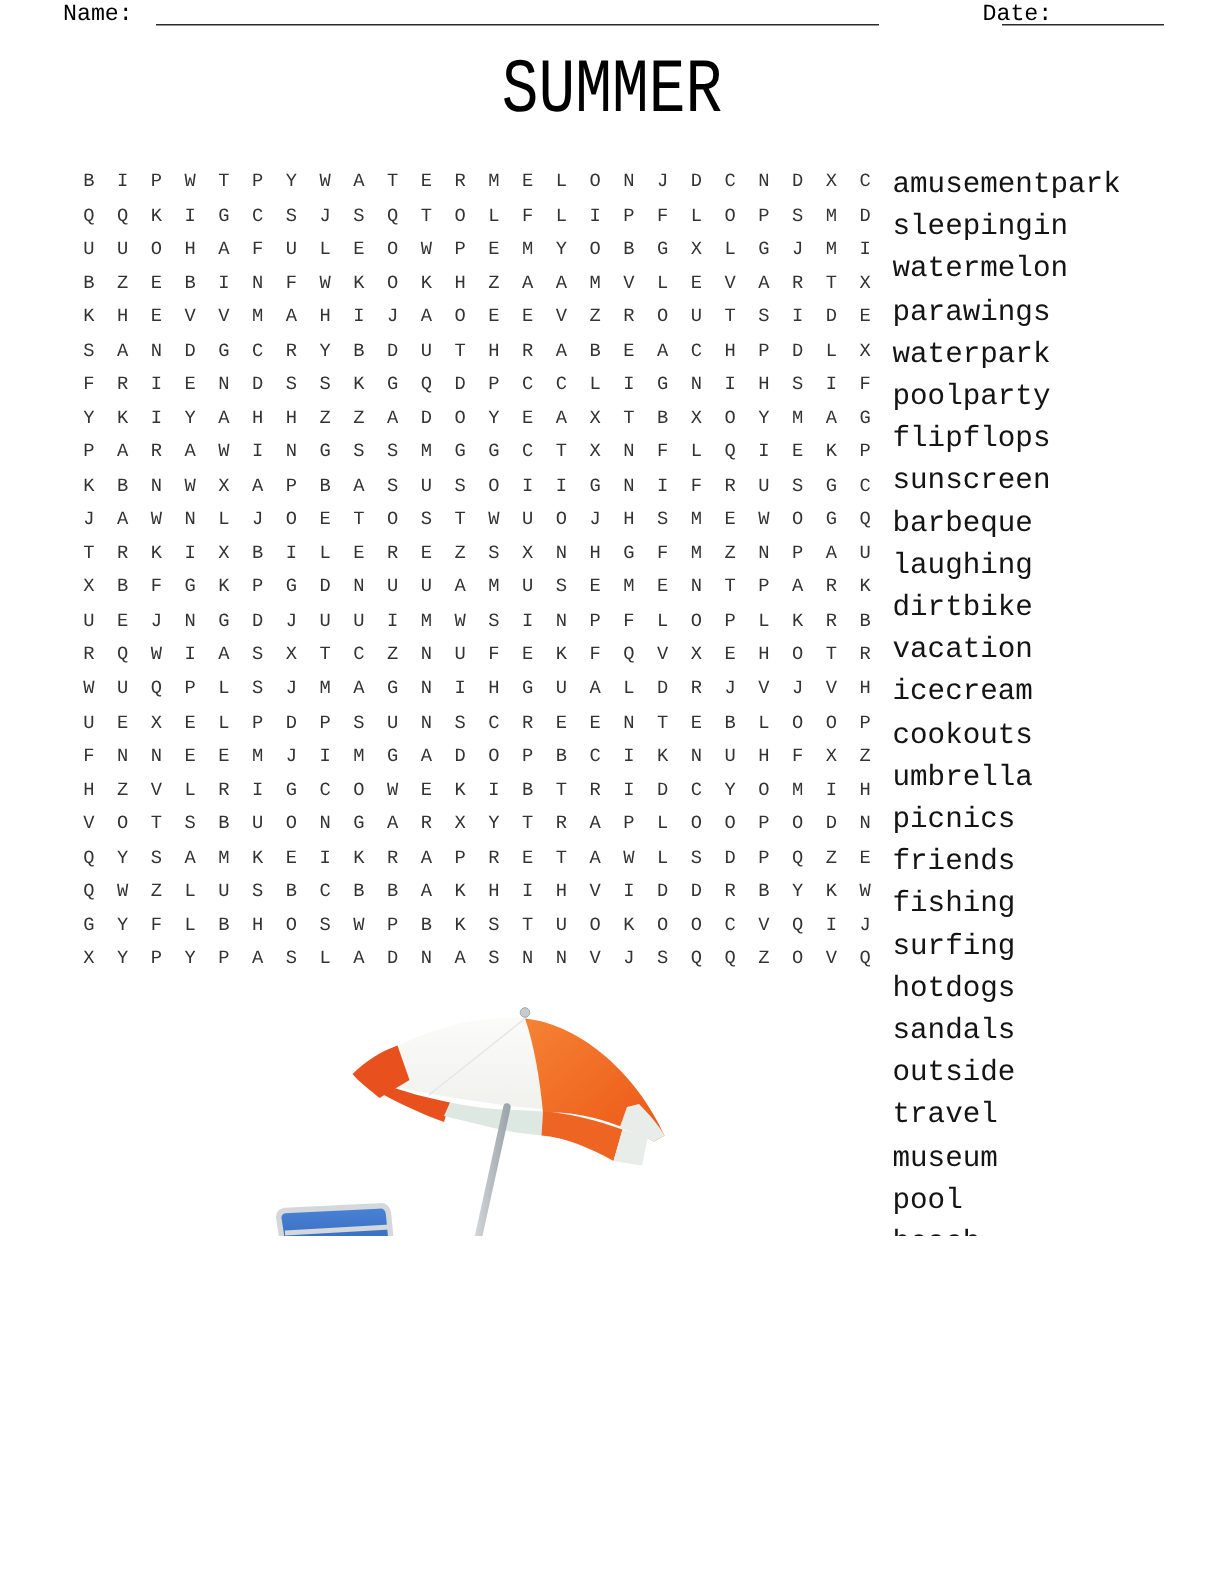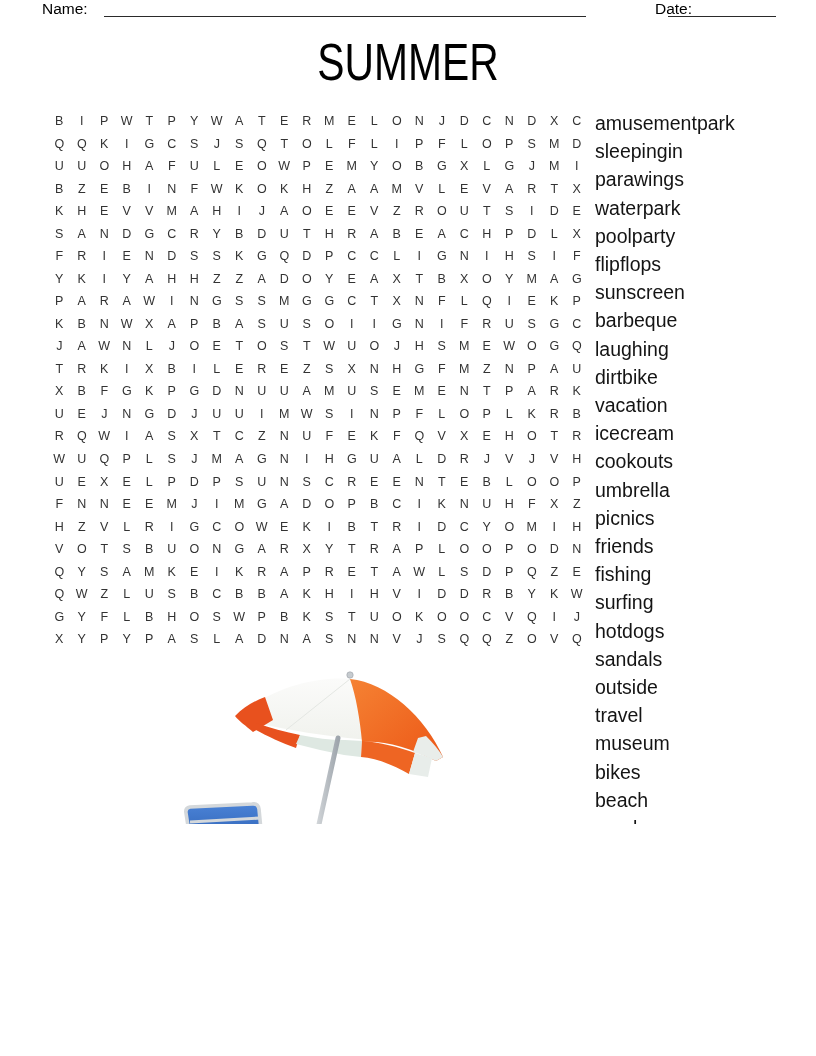--- a/index.html
+++ b/index.html
@@ -1,17 +1,17 @@
 <!DOCTYPE html>
 <html><head>
 <meta charset="utf-8">
 <style>
   html,body{margin:0;padding:0;background:#fff;}
   .page{position:relative;width:816px;height:824px;background:#ffffff;
-        font-family:Liberation Sans, sans-serif;overflow:hidden;}
+        font-family:Liberation Mono, monospace;overflow:hidden;}
   .hdr-label{position:absolute;top:0px;font-size:15.5px;color:#000;}
   .name-label{left:42px;}
   .date-label{left:655px;}
   .hline{position:absolute;top:16px;height:0;border-bottom:1.4px solid #2a2a2a;}
   .name-line{left:104px;width:482px;}
   .date-line{left:668px;width:108px;}
   .title{position:absolute;top:33px;left:0;width:816px;text-align:center;
          font-size:51px;font-weight:400;color:#000;letter-spacing:0px;
          transform:scaleX(.80);}
   .grid{position:absolute;left:48px;top:110px;
@@ -609,20 +609,21 @@
       <span class="cell">Q</span>
       <span class="cell">Z</span>
       <span class="cell">O</span>
       <span class="cell">V</span>
       <span class="cell">Q</span>
     </div>
 
   <ul class="words">
       <li class="word">amusementpark</li>
       <li class="word">sleepingin</li>
+      <li class="word">watermelon</li>
       <li class="word">parawings</li>
       <li class="word">waterpark</li>
       <li class="word">poolparty</li>
       <li class="word">flipflops</li>
       <li class="word">sunscreen</li>
       <li class="word">barbeque</li>
       <li class="word">laughing</li>
       <li class="word">dirtbike</li>
       <li class="word">vacation</li>
       <li class="word">icecream</li>
@@ -630,21 +631,21 @@
       <li class="word">umbrella</li>
       <li class="word">picnics</li>
       <li class="word">friends</li>
       <li class="word">fishing</li>
       <li class="word">surfing</li>
       <li class="word">hotdogs</li>
       <li class="word">sandals</li>
       <li class="word">outside</li>
       <li class="word">travel</li>
       <li class="word">museum</li>
-      <li class="word">bikes</li>
+      <li class="word">pool</li>
       <li class="word">beach</li>
       <li class="word">sand</li>
       <li class="word">hot</li>
       <li class="word">fun</li>
     </ul>
 
   <svg class="illus" viewBox="0 0 400 320" xmlns="http://www.w3.org/2000/svg">
     <defs>
       <linearGradient id="gBlue" x1="0" y1="0" x2="0" y2="1">
         <stop offset="0" stop-color="#4A82D6"></stop>

